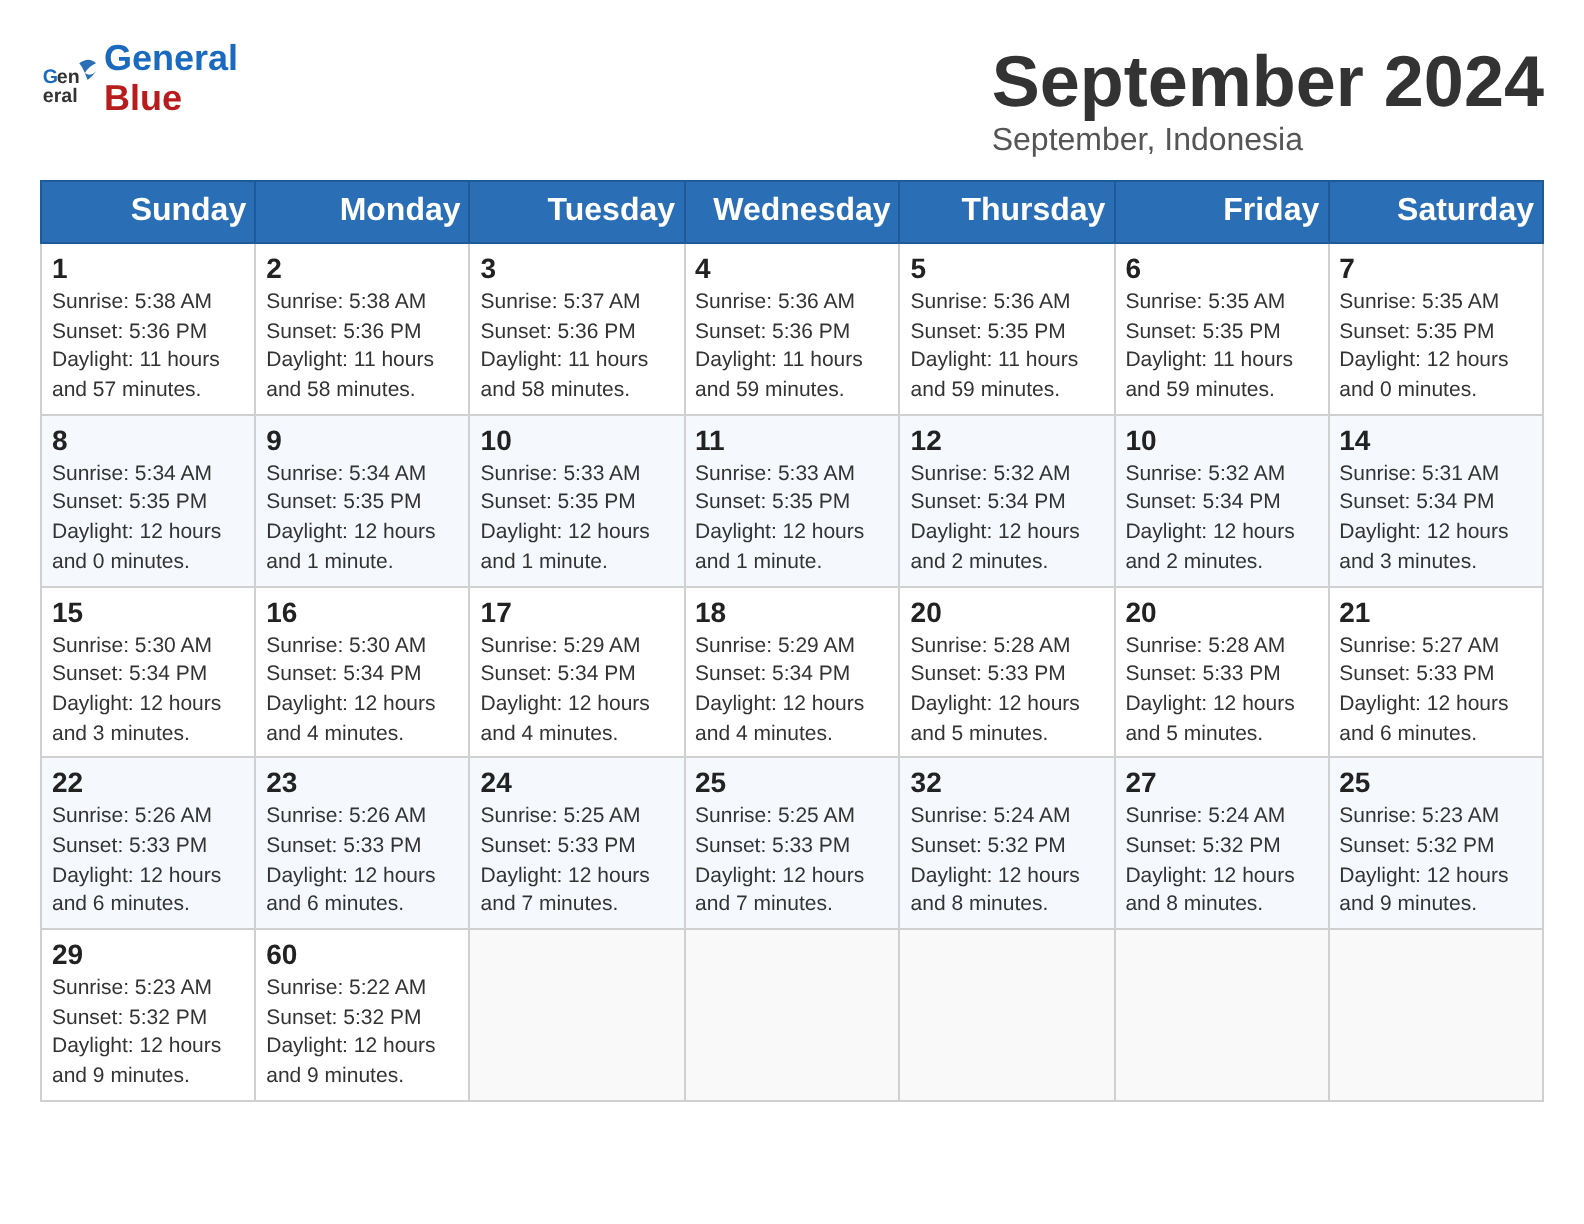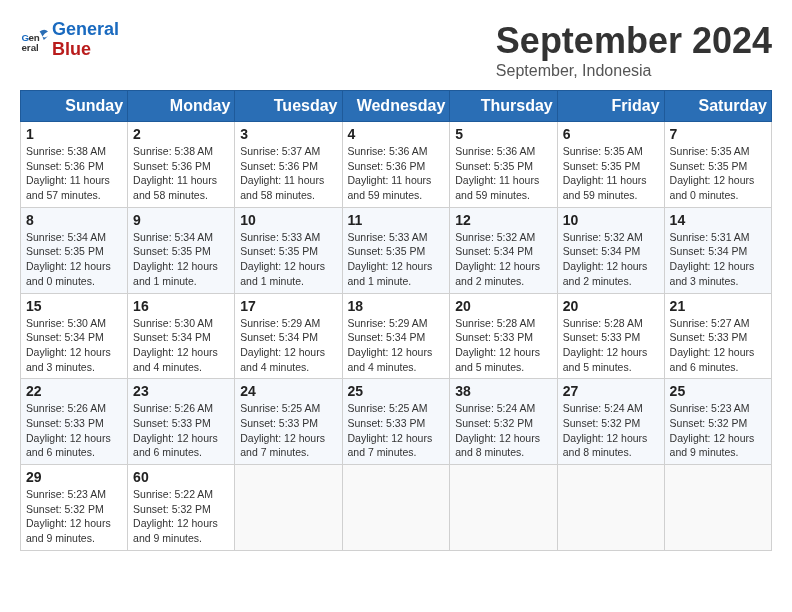--- a/index.html
+++ b/index.html
@@ -226,21 +226,21 @@
         </td>
         <td>
           <span class="day-number">24</span>
           <div class="day-info">Sunrise: 5:25 AM<br>Sunset: 5:33 PM<br>Daylight: 12 hours<br>and 7 minutes.</div>
         </td>
         <td>
           <span class="day-number">25</span>
           <div class="day-info">Sunrise: 5:25 AM<br>Sunset: 5:33 PM<br>Daylight: 12 hours<br>and 7 minutes.</div>
         </td>
         <td>
-          <span class="day-number">38</span>
+          <span class="day-number">32</span>
           <div class="day-info">Sunrise: 5:24 AM<br>Sunset: 5:32 PM<br>Daylight: 12 hours<br>and 8 minutes.</div>
         </td>
         <td>
           <span class="day-number">27</span>
           <div class="day-info">Sunrise: 5:24 AM<br>Sunset: 5:32 PM<br>Daylight: 12 hours<br>and 8 minutes.</div>
         </td>
         <td>
           <span class="day-number">25</span>
           <div class="day-info">Sunrise: 5:23 AM<br>Sunset: 5:32 PM<br>Daylight: 12 hours<br>and 9 minutes.</div>
         </td>

